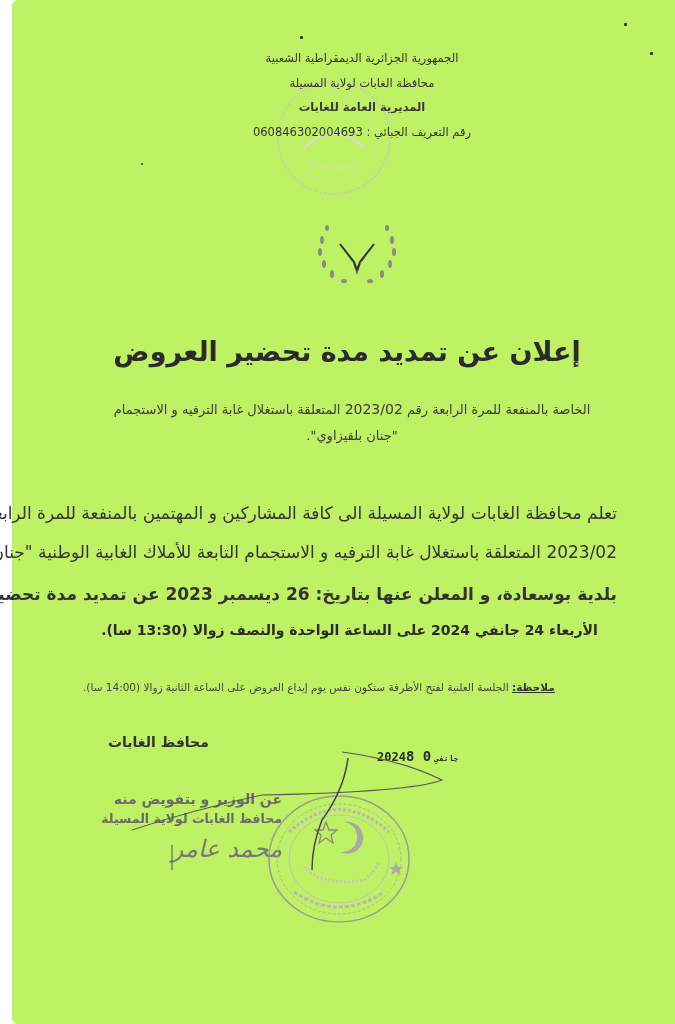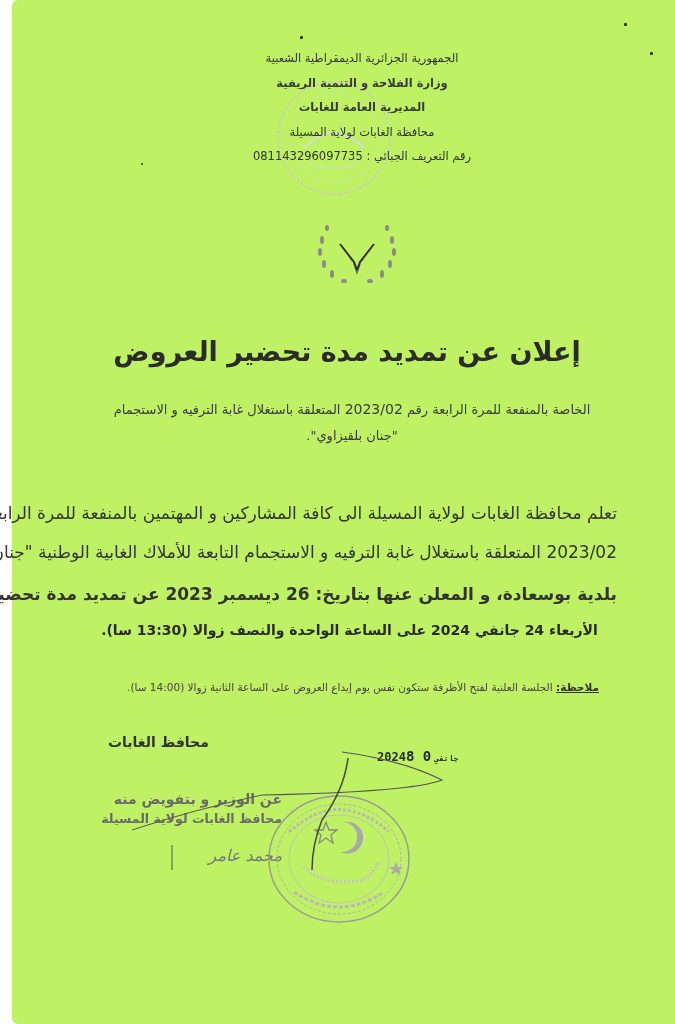--- a/index.html
+++ b/index.html
@@ -22,33 +22,33 @@
 
   .subtitle { left: 70px; top: 396px; width: 540px; text-align: center; font-size: 13px; line-height: 26px; color: #3a3a3a; direction: rtl; }
   .subtitle .ref { font-size: 14px; font-family: "DejaVu Sans", sans-serif; }
 
   .body-para { right: 70px; width: 545px; font-size: 17px; color: #333; direction: rtl; text-align: right; white-space: nowrap; }
   .p1 { top: 503px; }
   .p2 { top: 542px; }
   .p3 { top: 584px; font-weight: bold; }
   .p4 { top: 622px; font-weight: bold; font-size: 14px; text-align: center; right: 60px; width: 555px; color: #2a2a2a; }
 
-  .note { right: 44px; top: 681px; width: 560px; font-size: 10.5px; color: #444; direction: rtl; text-align: center; white-space: nowrap; }
+  .note { right: 44px; top: 681px; width: 560px; font-size: 10.5px; color: #444; direction: rtl; text-align: left; white-space: nowrap; }
   .note .note-label { text-decoration: underline; font-weight: bold; color: #333; }
 
   .signer-title { left: 96px; top: 734px; font-size: 14px; font-weight: bold; color: #333; direction: rtl; }
 
   .date-stamp { left: 365px; top: 748px; font-size: 12px; font-weight: bold; color: #2a2a2a; direction: ltr; font-family: "DejaVu Sans Mono", monospace; letter-spacing: -0.5px; }
   .date-stamp .month { font-size: 8px; font-family: Liberation Mono, monospace; margin: 0 3px; }
   .date-stamp .day { font-size: 14px; }
 
   .sig-stamp { left: 60px; top: 790px; width: 210px; text-align: right; direction: rtl; color: #6a6a6a; font-weight: bold; line-height: 19px; }
   .sig-stamp .l1 { font-size: 14px; display: block; white-space: nowrap; }
   .sig-stamp .l2 { font-size: 12.5px; display: block; white-space: nowrap; }
-  .sig-stamp .l3 { font-size: 16px; display: block; white-space: nowrap; font-weight: normal; font-style: italic; margin-top: 18px; color: #777; letter-spacing: 3px; }
+  .sig-stamp .l3 { font-size: 24px; display: block; white-space: nowrap; font-weight: normal; font-style: italic; margin-top: 12px; color: #777; letter-spacing: 3px; }
 
   .round-seal { left: 252px; top: 792px; width: 150px; height: 135px; }
   .signature { left: 100px; top: 750px; width: 360px; height: 120px; pointer-events: none; }
 </style>
 </head>
 <body>
 
 <div class="page">
 
   <div class="abs speck" style="left:288px;top:36px;"></div>
@@ -58,26 +58,25 @@
 
   <svg class="abs stamp-top" viewBox="0 0 120 120">
     <circle cx="60" cy="60" r="56" fill="none" stroke="#c9c9c9" stroke-width="1.5" stroke-dasharray="3 2"></circle>
     <circle cx="60" cy="60" r="44" fill="none" stroke="#d6d6d6" stroke-width="1" stroke-dasharray="2 3"></circle>
     <path d="M30 70 Q60 40 90 70" fill="none" stroke="#d8d8d8" stroke-width="2"></path>
     <path d="M35 85 Q60 95 85 85" fill="none" stroke="#d8d8d8" stroke-width="2" stroke-dasharray="2 2"></path>
   </svg>
 
   <div class="abs header-block">
     <span class="line">الجمهورية الجزائرية الديمقراطية الشعبية</span>
-    <span class="line bold">وزارة الفلاحة و التنمية الريفية</span>
+    <span class="line">محافظة الغابات لولاية المسيلة</span>
     <span class="line bold">المديرية العامة للغابات</span>
-    <span class="line">محافظة الغابات لولاية المسيلة</span>
     <span class="line id-line">
       <span>رقم التعريف الجبائي :</span>
-      <span>081143296097735</span>
+      <span>060846302004693</span>
     </span>
   </div>
 
   <svg class="abs emblem" viewBox="0 0 90 90">
     <g fill="#8a8a8a">
       <ellipse cx="10" cy="40" rx="2" ry="4"></ellipse>
         <ellipse cx="8" cy="52" rx="2" ry="4"></ellipse>
       <ellipse cx="12" cy="64" rx="2" ry="4"></ellipse>
         <ellipse cx="20" cy="74" rx="2" ry="4"></ellipse>
       <ellipse cx="32" cy="81" rx="3" ry="2"></ellipse>

